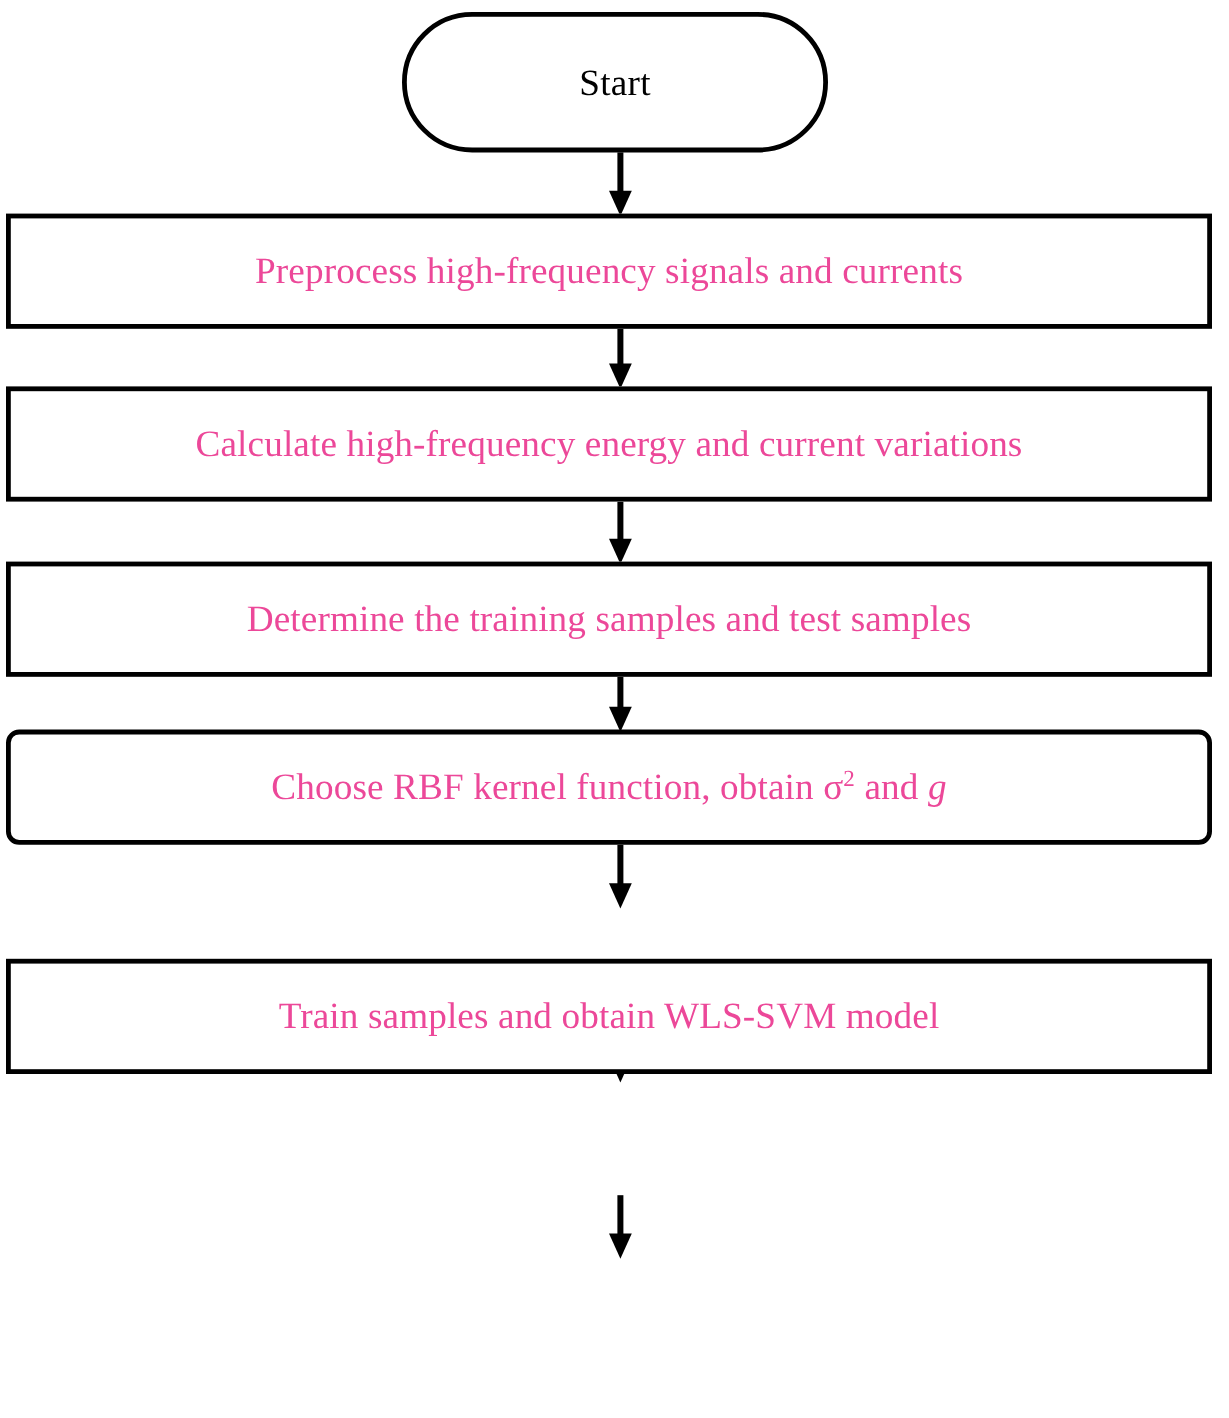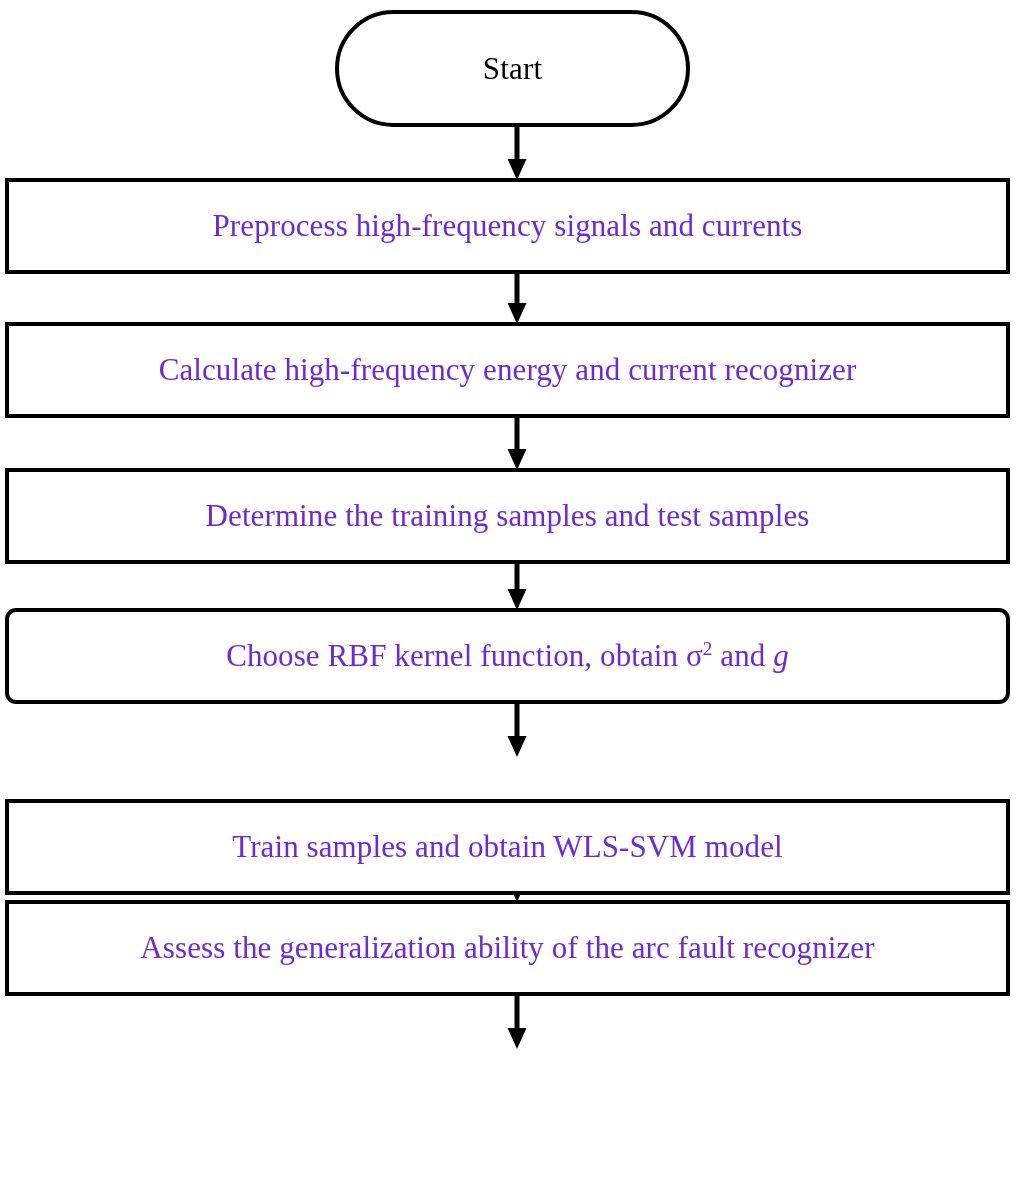--- a/index.html
+++ b/index.html
@@ -40,21 +40,21 @@
     box-sizing: border-box;
     border: 4px solid #000000;
     background: #ffffff;
     display: flex;
     align-items: center;
     justify-content: center;
   }
   .process-label {
     font-size: 31px;
     line-height: 1.15;
-    color: #6d28d9;
+    color: #ec4899;
     white-space: nowrap;
     letter-spacing: 0.1px;
   }
   .process-label .sup {
     font-size: 0.62em;
     vertical-align: super;
     line-height: 0;
   }
   .process-label .ital {
     font-style: italic;
@@ -105,33 +105,30 @@
 
   <div class="terminal-node" style="left: 335px; top: 10px; width: 355px; height: 117px;">
     <span class="terminal-label">Start</span>
   </div>
 
   <div class="process-node" style="left: 5px; top: 178px; width: 1005px; height: 96px;">
     <span class="process-label">Preprocess high-frequency signals and currents</span>
   </div>
 
   <div class="process-node" style="left: 5px; top: 322px; width: 1005px; height: 96px;">
-    <span class="process-label">Calculate high-frequency energy and current recognizer</span>
+    <span class="process-label">Calculate high-frequency energy and current variations</span>
   </div>
 
   <div class="process-node" style="left: 5px; top: 468px; width: 1005px; height: 96px;">
     <span class="process-label">Determine the training samples and test samples</span>
   </div>
 
   <div class="process-node" style="left: 5px; top: 608px; width: 1005px; height: 96px; border-radius: 11px;">
     <span class="process-label"><span>Choose RBF kernel function, obtain </span><span>σ</span><span class="sup">2</span><span> and </span><span class="ital">g</span></span>
   </div>
 
   <div class="process-node" style="left: 5px; top: 755px; width: 1005px; height: 96px; margin-top: 44px;">
     <span class="process-label">Train samples and obtain WLS-SVM model</span>
   </div>
 
-  <div class="process-node" style="left: 5px; top: 900px; width: 1005px; height: 96px;">
-    <span class="process-label">Assess the generalization ability of the arc fault recognizer</span>
-  </div>
 
 
 </div>
 
 </body></html>

